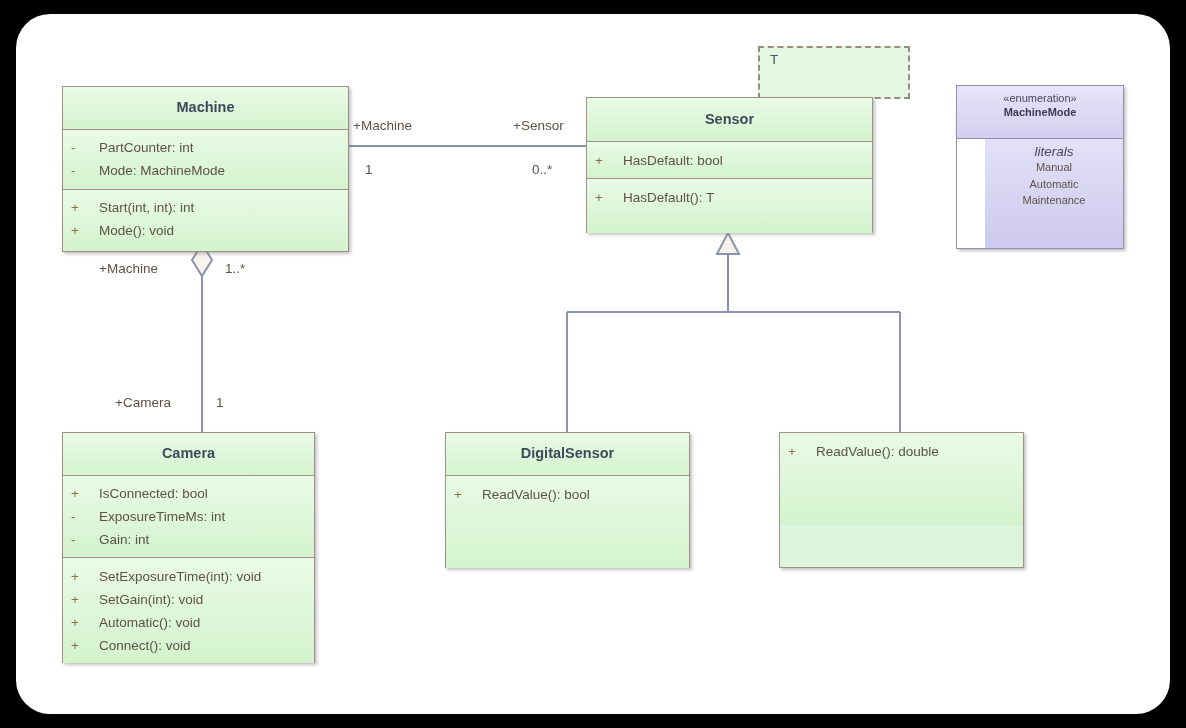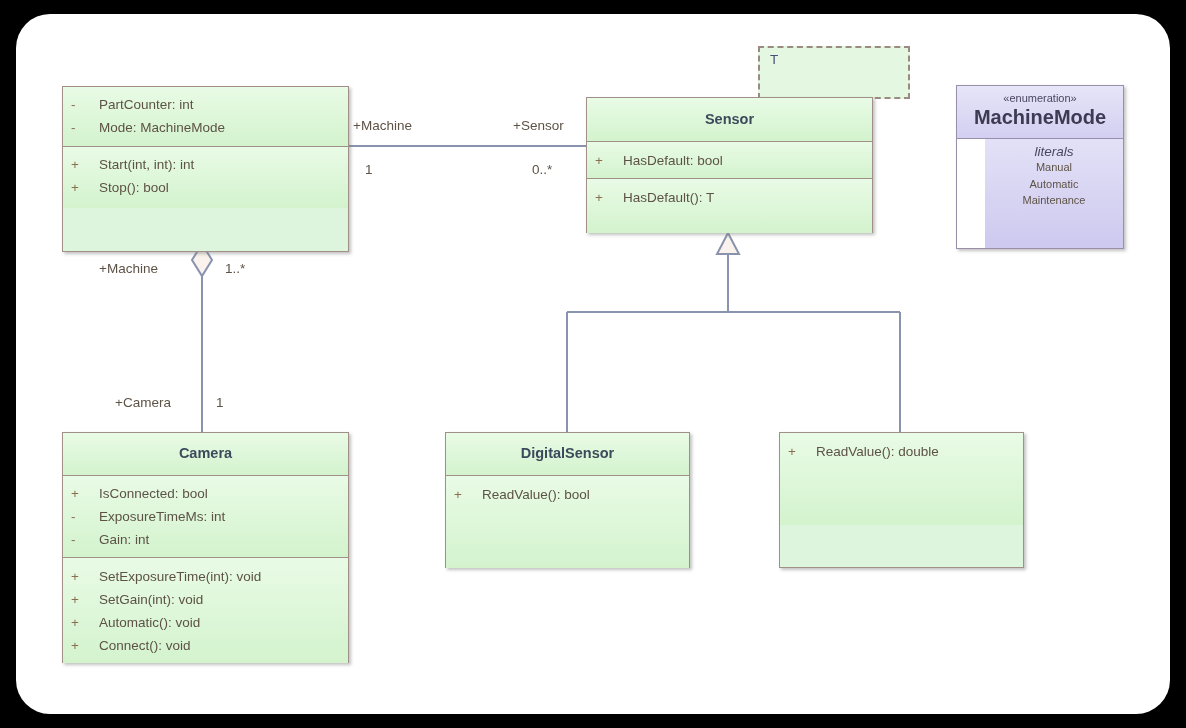--- a/index.html
+++ b/index.html
@@ -84,21 +84,21 @@
   }
   .enum-head {
     box-sizing: border-box;
     background: linear-gradient(to bottom, #e7e5f8 0%, #d2cff1 100%);
     border-bottom: 1px solid #9a8fa8;
     text-align: center;
     color: #3d3a52;
     padding-top: 6px;
   }
   .enum-stereo { font-size: 11px; color: #4a4560; }
-  .enum-name { font-size: 20px; font-weight: bold; color: #3d3a52; margin-top: 2px;}
+  .enum-name { font-size: 11px; font-weight: bold; color: #3d3a52; margin-top: 2px;}
   .enum-body {
     box-sizing: border-box;
     background: linear-gradient(to bottom, #e3e1f7 0%, #cdc9ef 100%);
     text-align: center;
     padding-top: 5px;
   }
   .enum-lit-head { font-size: 13.5px; font-style: italic; color: #4a4560; }
   .enum-lit { font-size: 11px; color: #5d5246; line-height: 1.52; }
 
   
@@ -156,38 +156,41 @@
     <div class="edge-label" style="left:83px; top:247px;">+Machine</div>
     <div class="edge-label" style="left:209px; top:247px;">1..*</div>
     <div class="edge-label" style="left:99px; top:381px;">+Camera</div>
     <div class="edge-label" style="left:200px; top:381px;">1</div>
 
     <div class="tmpl-box" style="left:742px; top:32px; width:152px; height:53px;">
       <span>T</span>
     </div>
 
     <div class="uml-class" style="left:46px; top:72px; width:287px; height:166px;">
+      <div class="compartment cls-title" style="height:43px;">
+        <span>Machine</span>
+      </div>
       <div class="compartment" style="height:60px; padding-top:6px;">
         <div class="member-row">
           <span class="vis">-</span>
           <span class="mname">PartCounter: int</span>
         </div>
         <div class="member-row">
           <span class="vis">-</span>
           <span class="mname">Mode: MachineMode</span>
         </div>
       </div>
       <div class="compartment" style="height:61px; padding-top:6px;">
         <div class="member-row">
           <span class="vis">+</span>
           <span class="mname">Start(int, int): int</span>
         </div>
         <div class="member-row">
           <span class="vis">+</span>
-          <span class="mname">Stop(): bool</span>
+          <span class="mname">Mode(): void</span>
         </div>
       </div>
     </div>
 
     <div class="uml-class" style="left:570px; top:83px; width:287px; height:136px;">
       <div class="compartment cls-title" style="height:44px;text-align:right;">
         <span>Sensor</span>
       </div>
       <div class="compartment" style="height:37px; padding-top:7px;">
         <div class="member-row">
@@ -209,21 +212,21 @@
         <div class="enum-name">MachineMode</div>
       </div>
       <div class="enum-body" style="height:109px;margin-left:28px;">
         <div class="enum-lit-head">literals</div>
         <div class="enum-lit">Manual</div>
         <div class="enum-lit">Automatic</div>
         <div class="enum-lit">Maintenance</div>
       </div>
     </div>
 
-    <div class="uml-class" style="left:46px; top:418px; width:287px; height:231px;">
+    <div class="uml-class" style="left:46px; top:418px; width:253px; height:231px;">
       <div class="compartment cls-title" style="height:43px;">
         <span>Camera</span>
       </div>
       <div class="compartment" style="height:82px; padding-top:6px;">
         <div class="member-row">
           <span class="vis">+</span>
           <span class="mname">IsConnected: bool</span>
         </div>
         <div class="member-row">
           <span class="vis">-</span>

